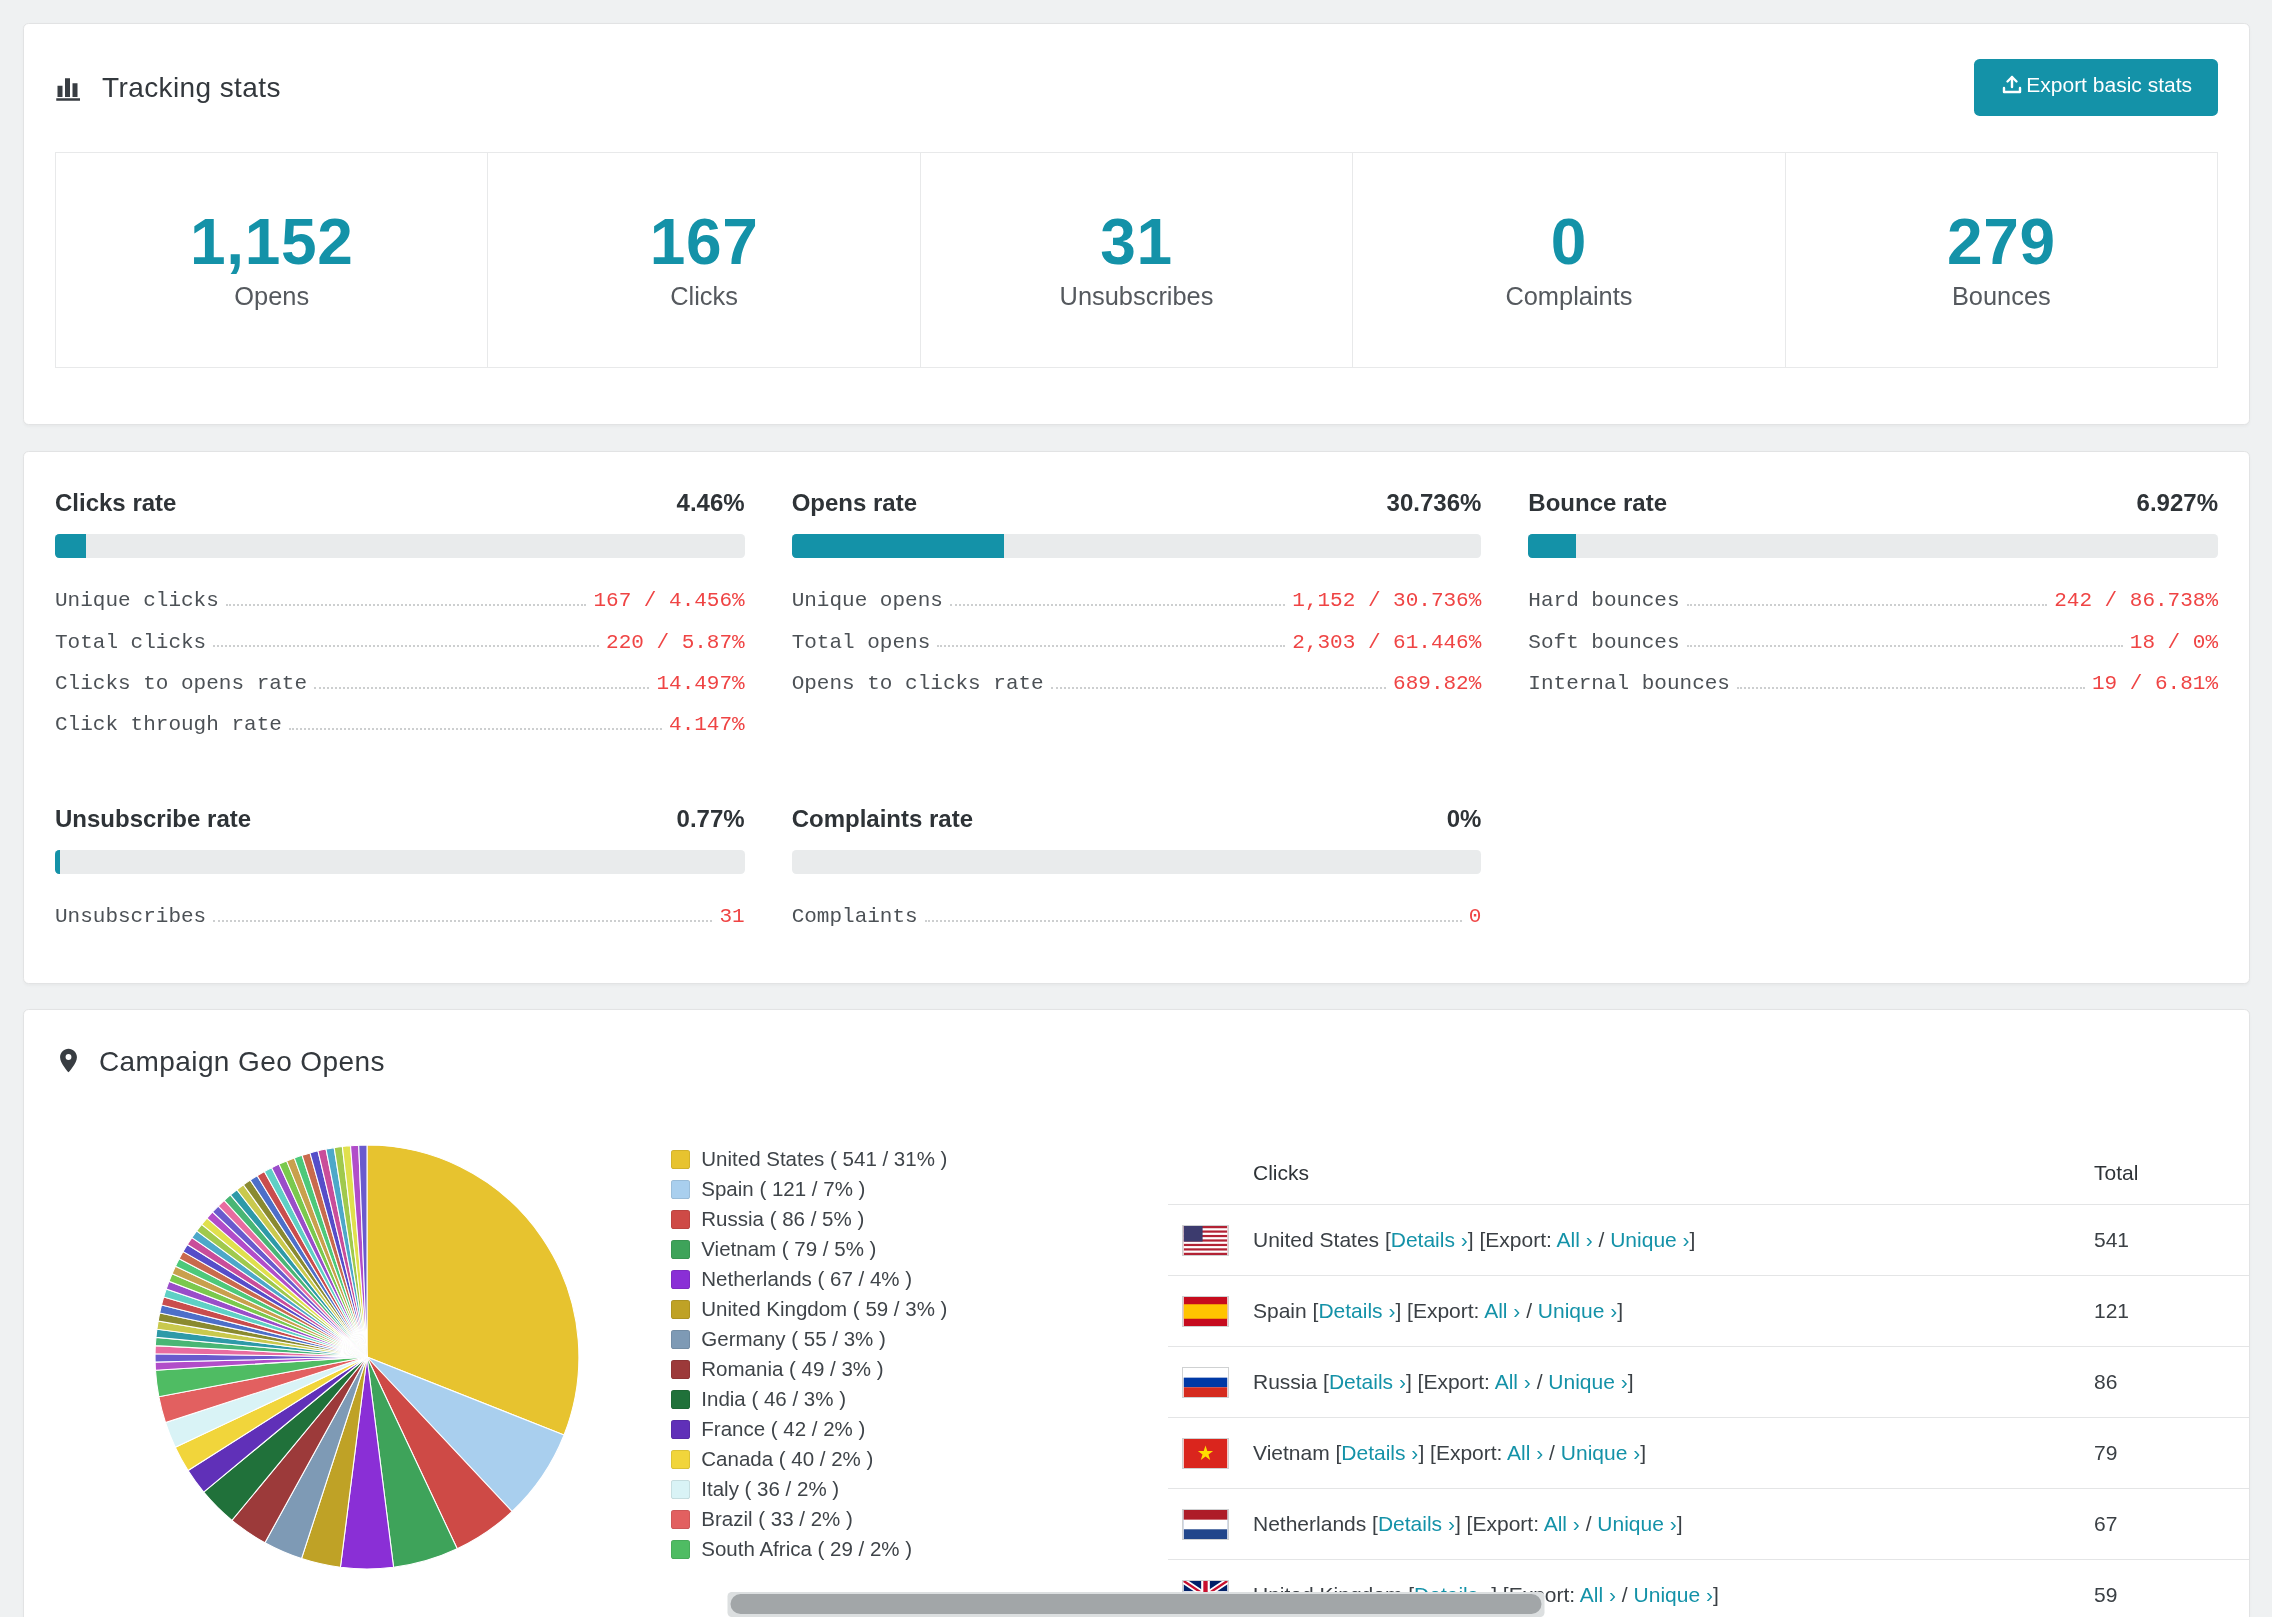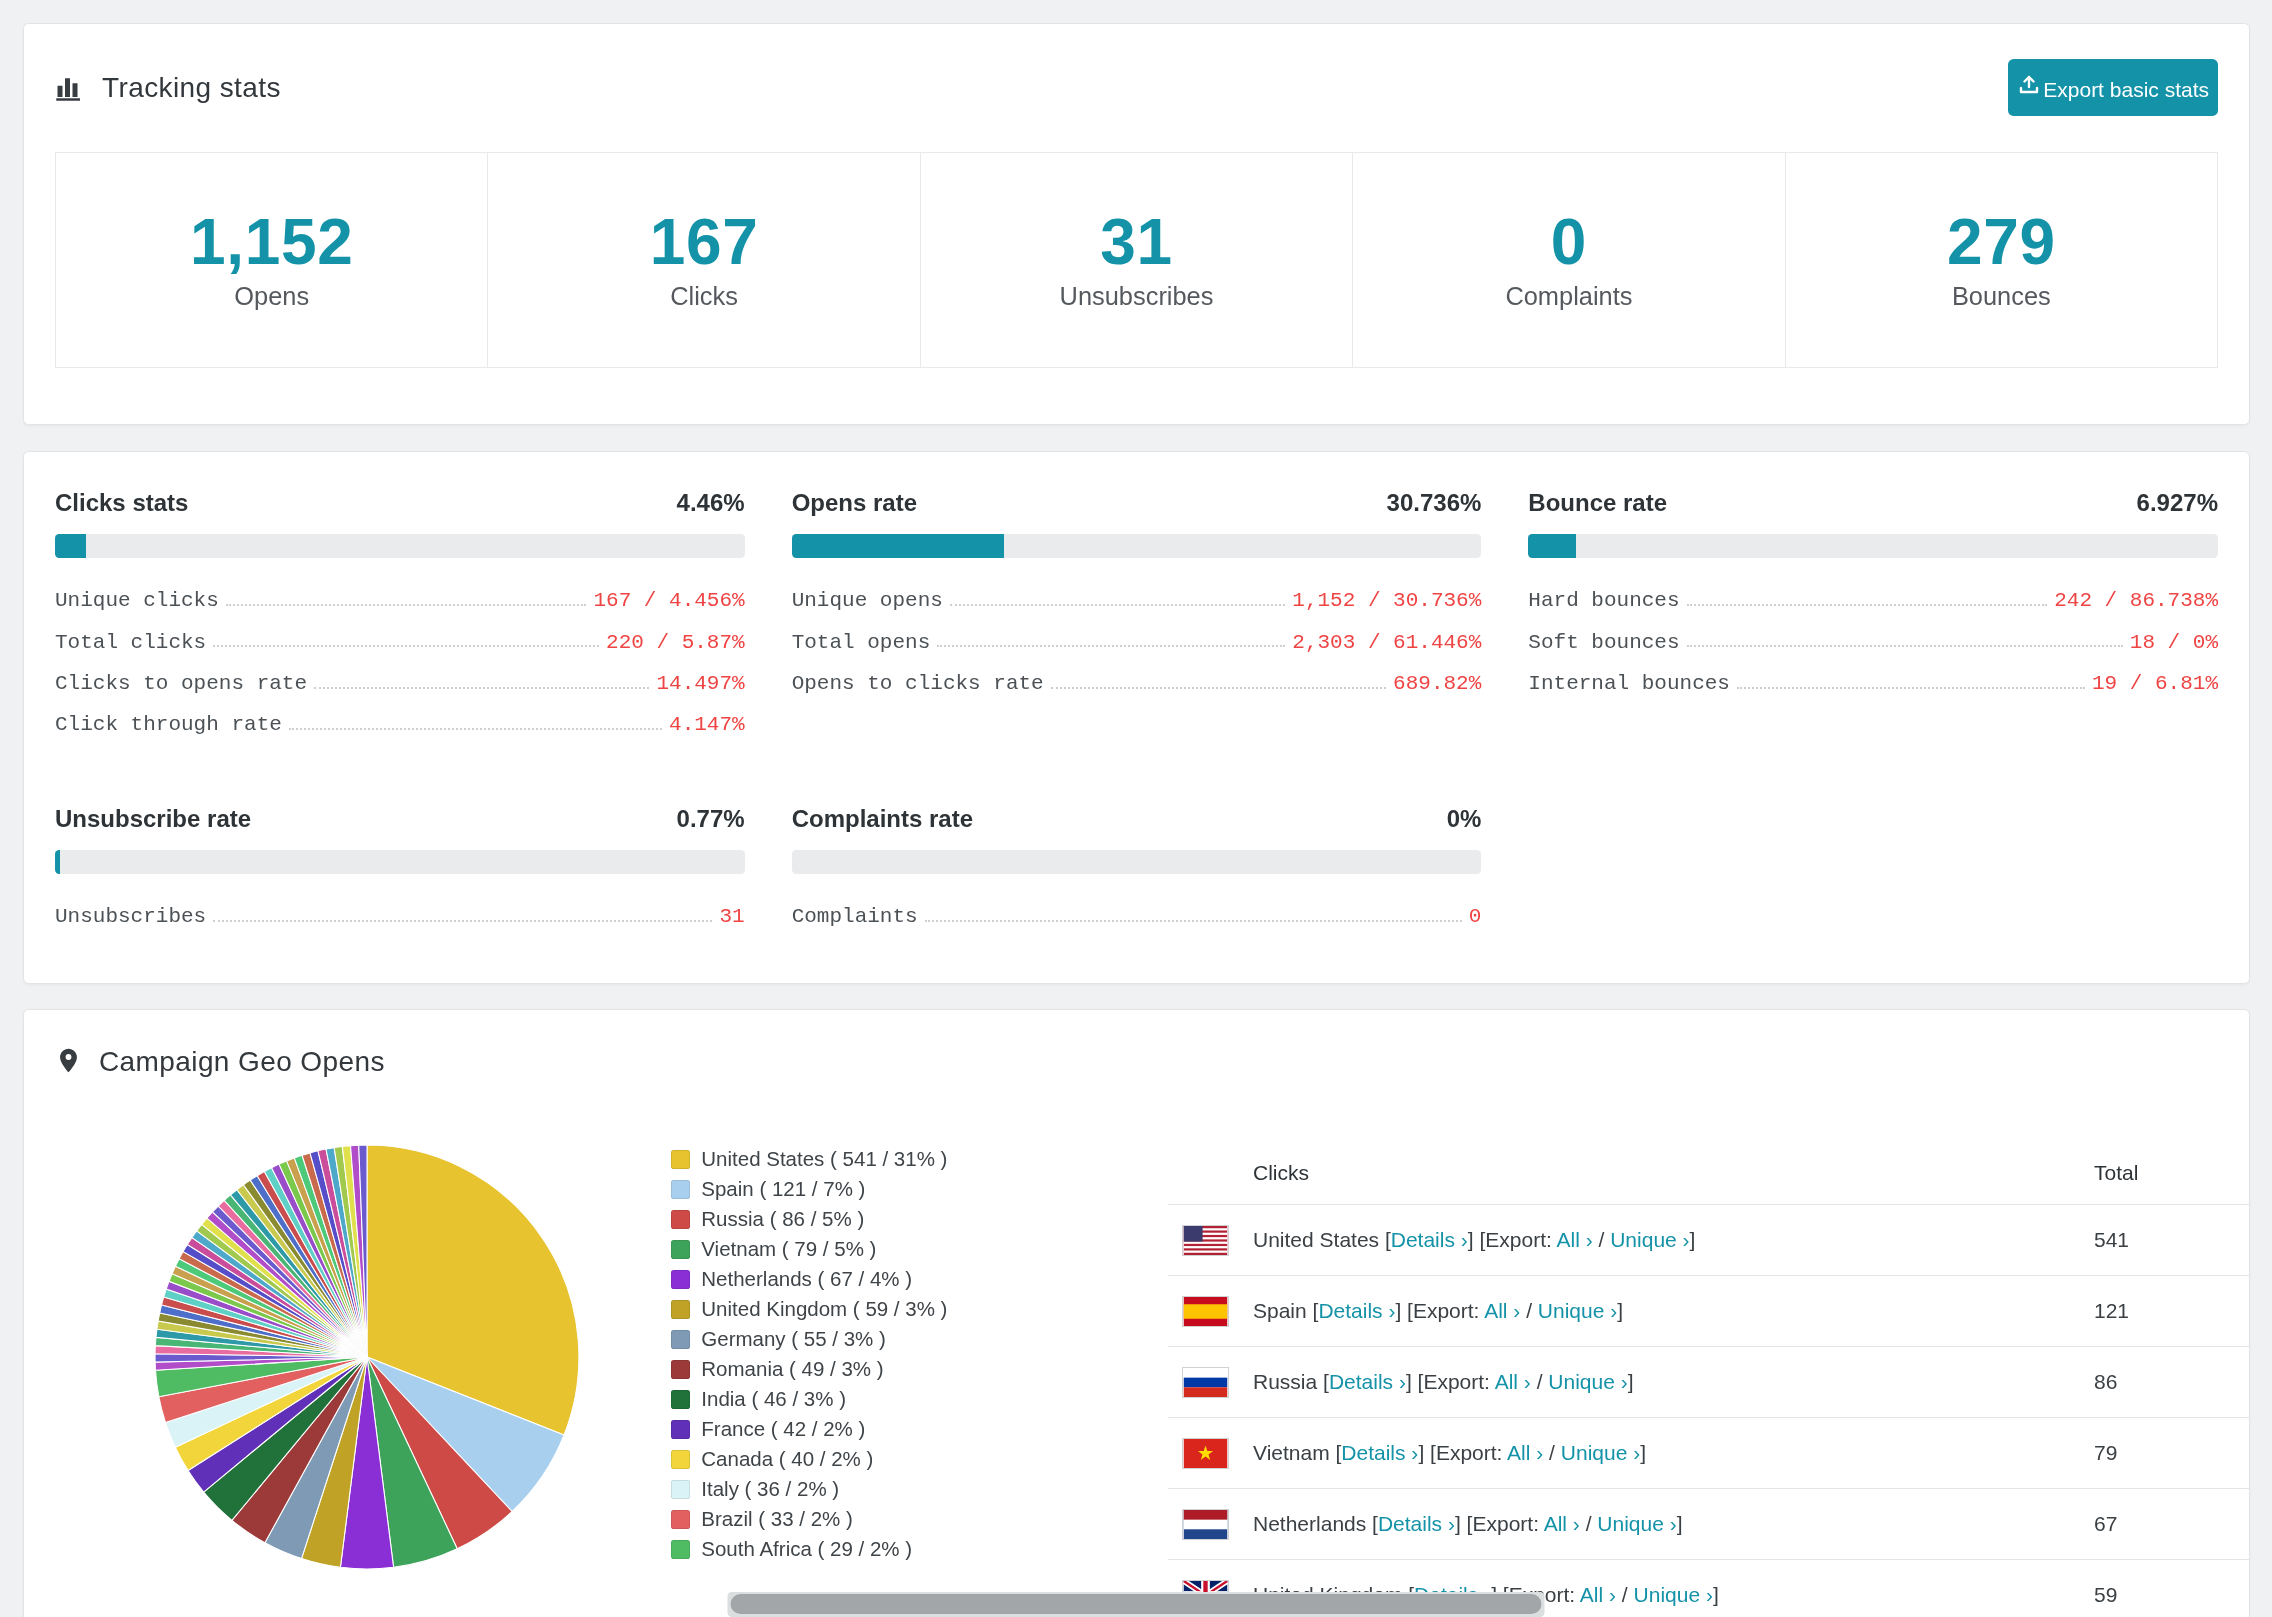--- a/index.html
+++ b/index.html
@@ -3,21 +3,21 @@
 <meta charset="utf-8">
 <style>
   :root{ --accent:#1492a8; }
   *{ box-sizing:border-box; margin:0; padding:0; }
   html,body{ width:2273px; height:1618px; overflow:hidden; }
   body{ background:#eff1f2; font-family:"Liberation Sans",sans-serif; color:#3b4045; position:relative; }
   .page{ padding:23px; }
   .card{ background:#fff; border:0.7px solid #e2e3e4; border-radius:5.6px; box-shadow:0 1.4px 2.8px rgba(0,0,0,.03); margin-bottom:25.4px; }
   .card-header{ display:flex; align-items:center; gap:17px; padding:35px 31px 32px; }
   .card-title{ font-size:28px; font-weight:500; color:#33383d; letter-spacing:0.4px; }
-  .export-btn{ margin-left:auto; display:inline-flex; align-items:flex-end; gap:2px; background:var(--accent); color:#fff; border:none; border-radius:5.6px; font-size:21px; font-family:inherit; padding:14px 9px; cursor:pointer; }
+  .export-btn{ margin-left:auto; display:inline-flex; align-items:flex-start; gap:2px; background:var(--accent); color:#fff; border:none; border-radius:5.6px; font-size:21px; font-family:inherit; padding:14px 26px; cursor:pointer; }
 
   .stats-row{ display:flex; margin:4.2px 31px 56px; border:0.7px solid #e8e9ea; }
   .stat-box{ flex:1; text-align:center; padding:52px 0 56px; border-left:0.7px solid #e8e9ea; }
   .stat-box:first-child{ border-left:none; }
   .stat-value{ font-size:64px; font-weight:700; color:var(--accent); letter-spacing:0.7px; }
   .stat-label{ font-size:25.4px; color:#55595e; margin-top:3px; }
 
   .rates-card{ padding:37px 31px 45px; }
   .rates-grid{ display:grid; grid-template-columns:repeat(3,1fr); column-gap:47px; row-gap:59px; }
   .rate-head{ display:flex; justify-content:space-between; align-items:baseline; margin-bottom:17px; }
@@ -103,21 +103,21 @@
         <div class="stat-label">Bounces</div>
       </div>
     </div>
   </section>
 
   <section class="card rates-card">
     <div class="rates-grid">
 
       <div class="rate-panel">
         <div class="rate-head">
-          <span class="rate-title">Clicks stats</span>
+          <span class="rate-title">Clicks rate</span>
           <span class="rate-value">4.46%</span>
         </div>
         <div class="progress">
             <div class="progress-fill" style="width: 4.46%;"></div>
           </div>
         <div class="rate-rows">
             <div class="rate-row">
               <span class="r-label">Unique clicks</span>
               <span class="r-dots"></span>
               <span class="r-value">167 / 4.456%</span>

